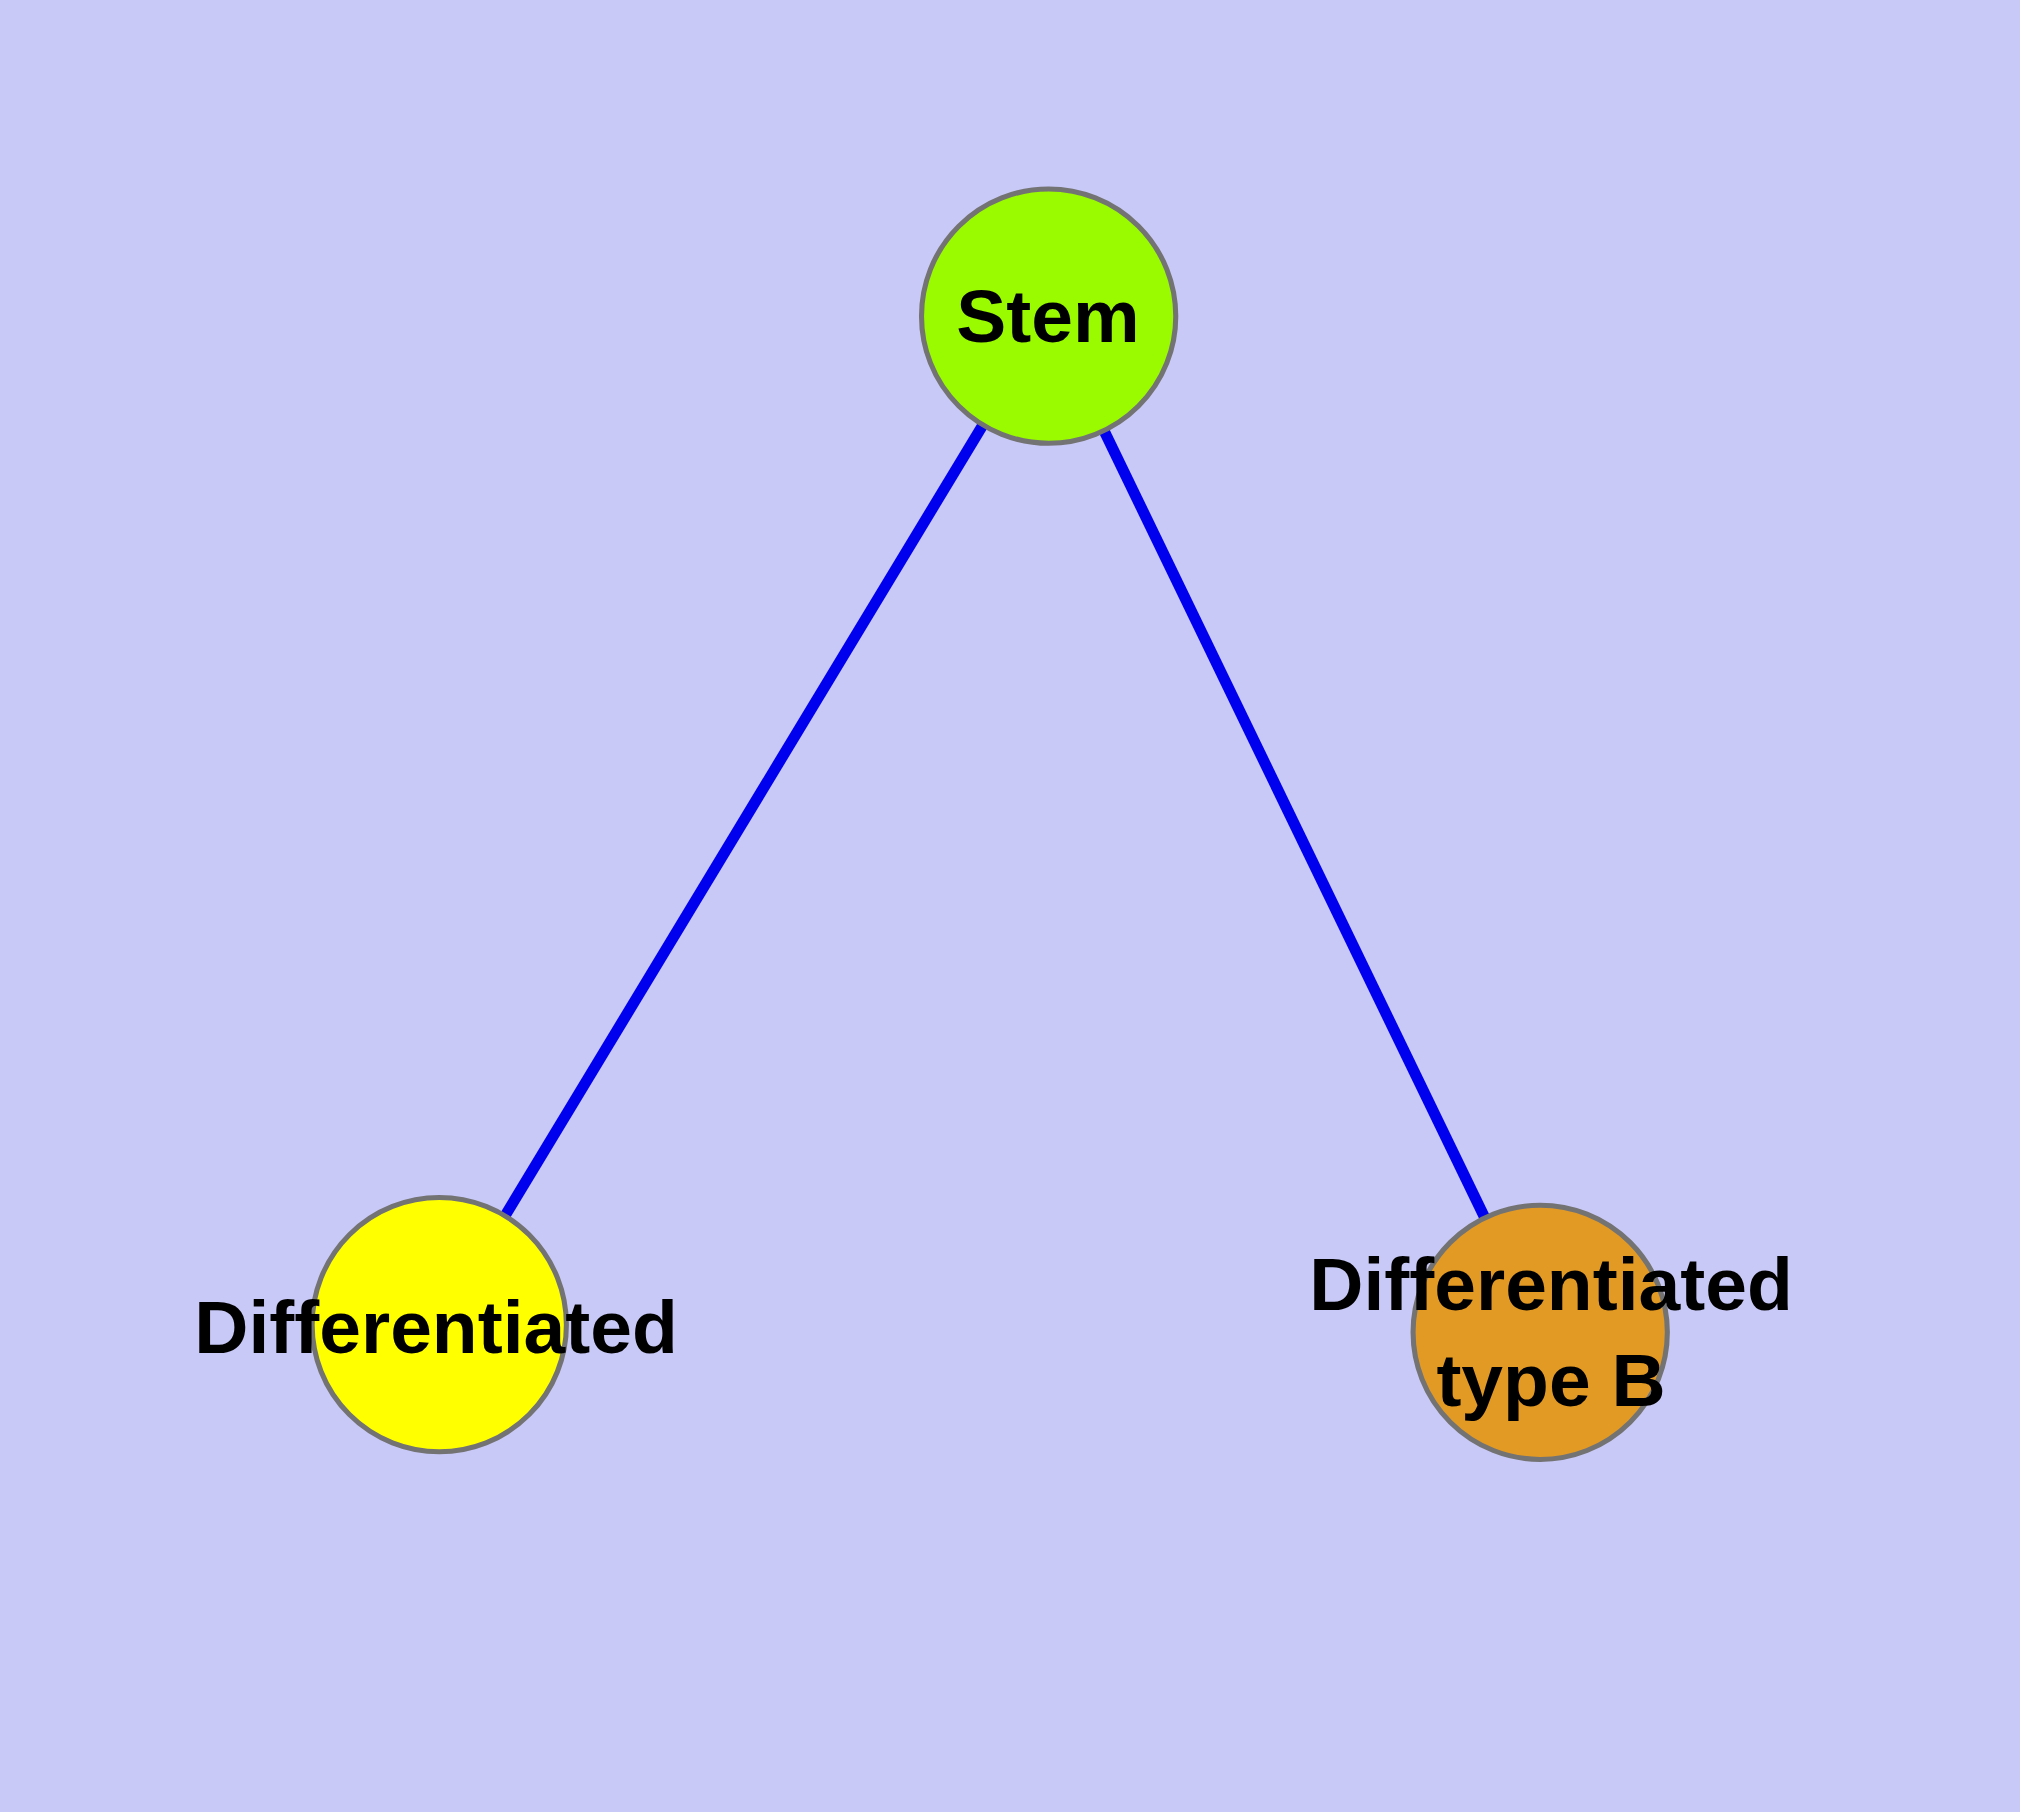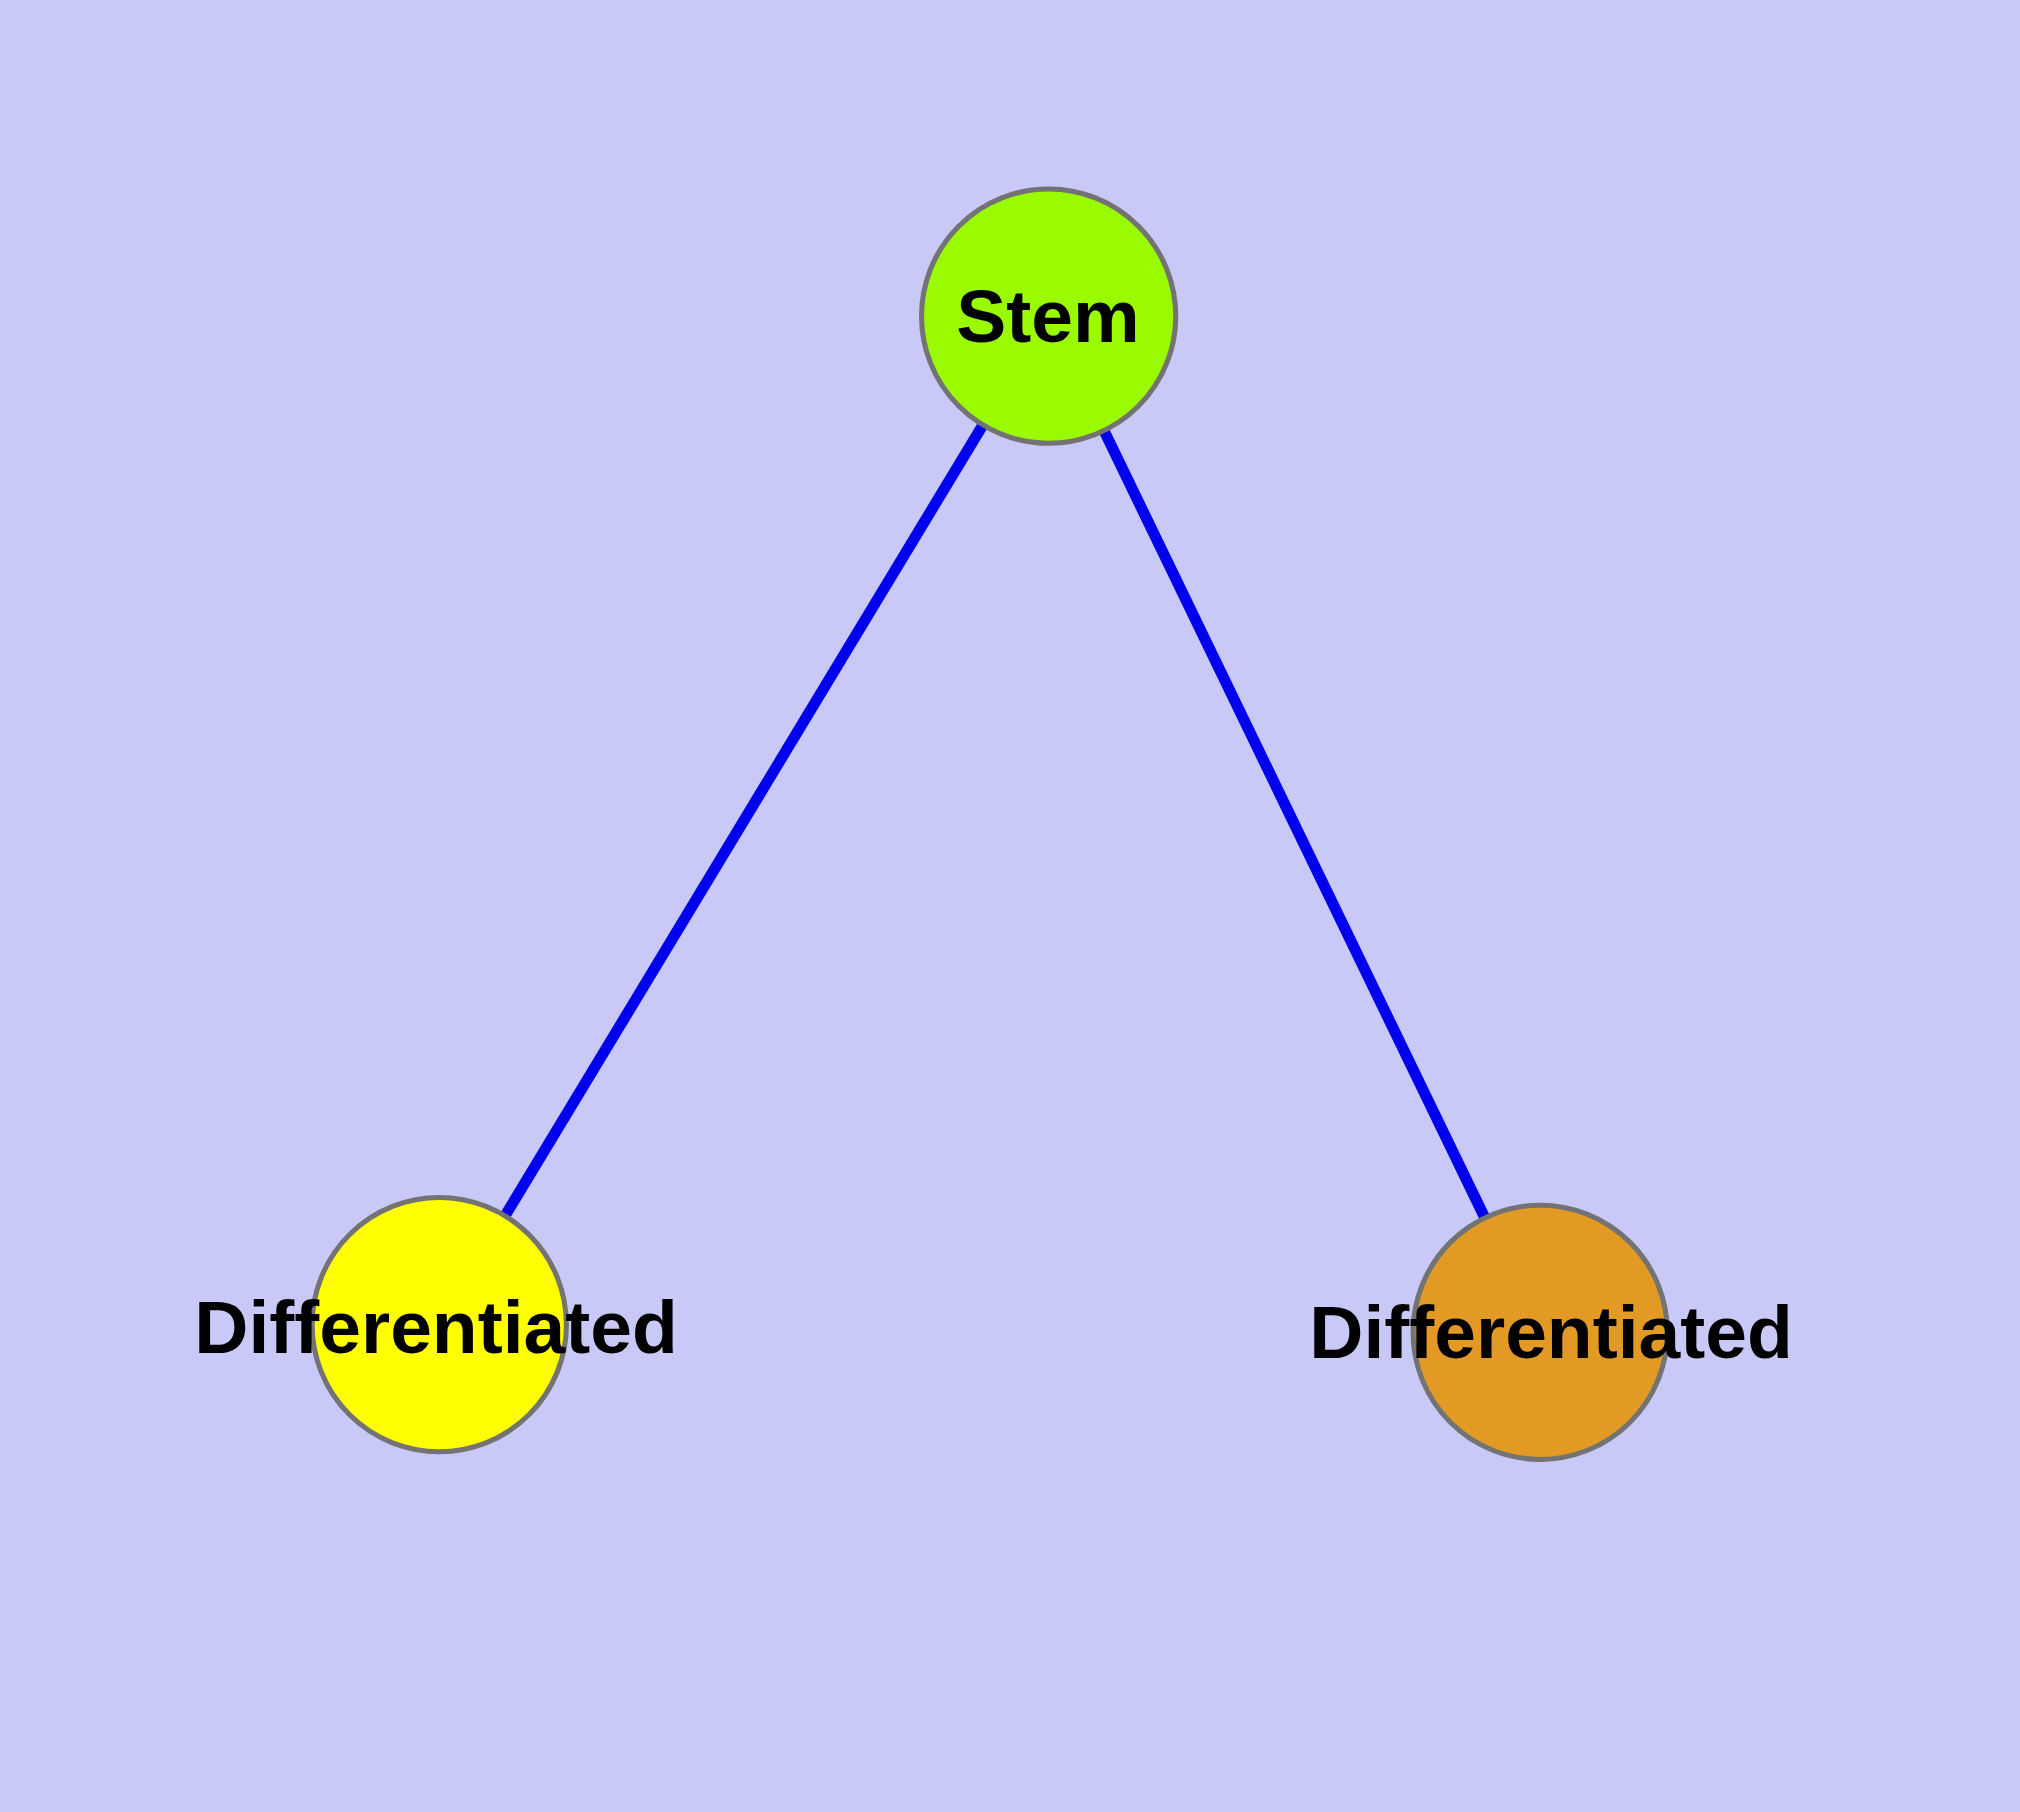--- a/index.html
+++ b/index.html
@@ -61,16 +61,17 @@
   <div class="node-label" style="left:1048px; top:316px;">
     <span>Stem</span>
   </div>
 
   <div class="node-label" style="left:436px; top:1327px;">
     <div>Differentiated</div>
   </div>
 
   <div class="node-label" style="left:1551px; top:1332px;">
     <div>Differentiated</div>
+    <div>type B</div>
   </div>
 
 </div>
 
 
 </body></html>

